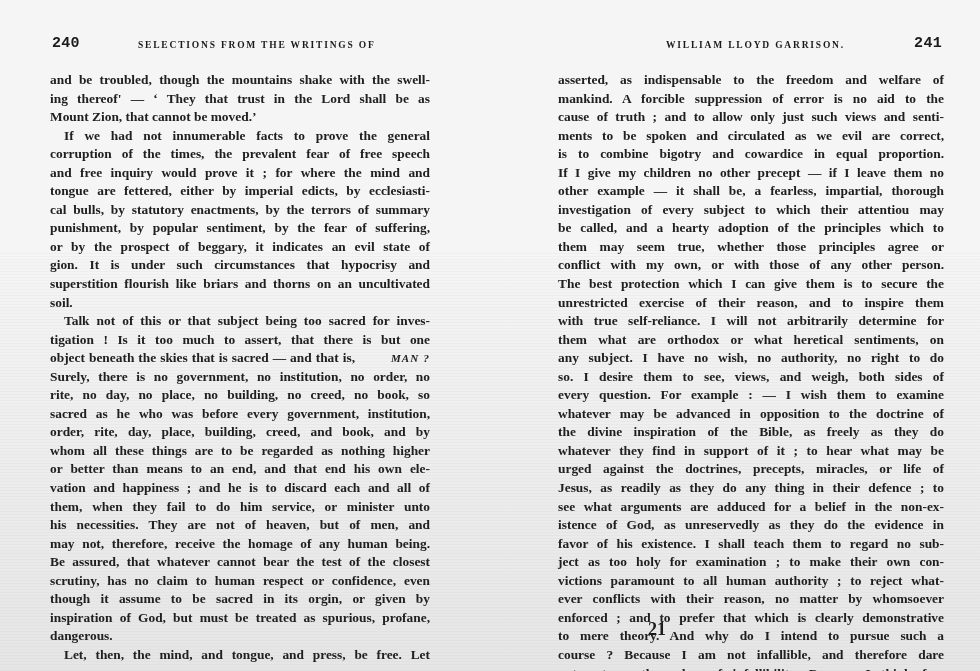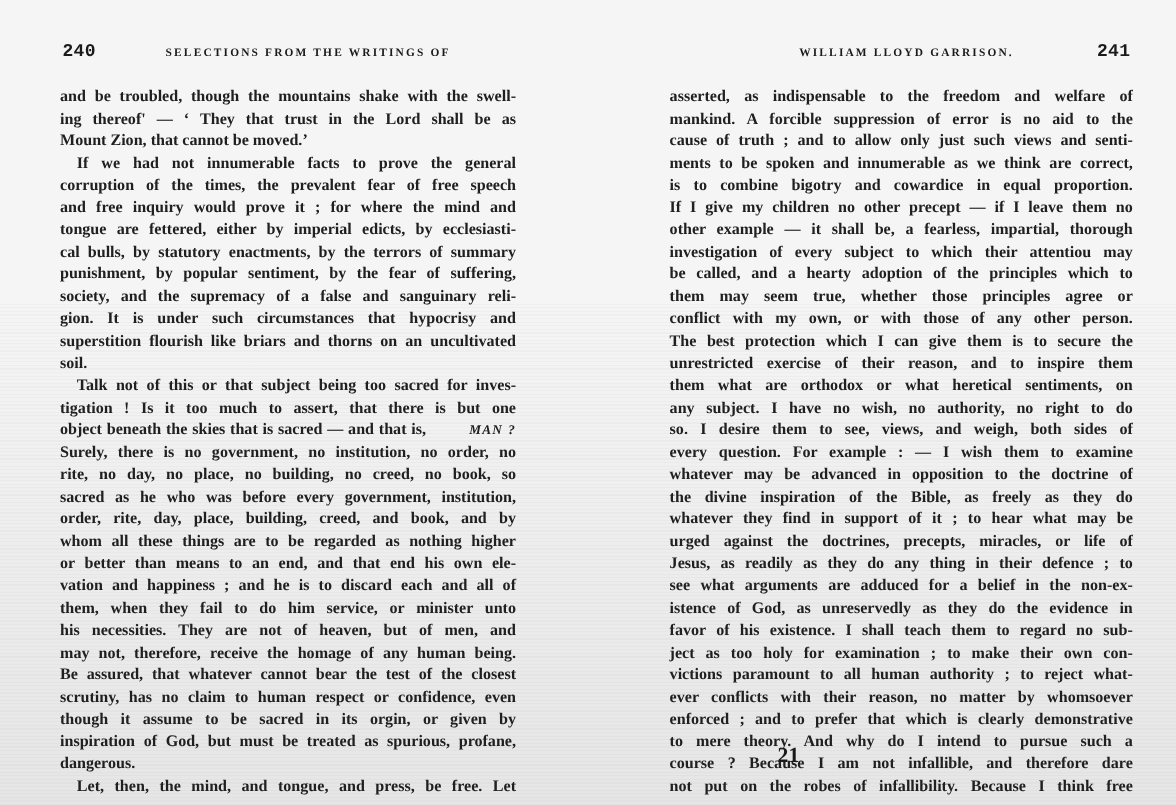--- a/index.html
+++ b/index.html
@@ -110,21 +110,21 @@
   <div class="body-text" id="left-body">
       <span class="line"><span>and be troubled, though the mountains shake with the swell-</span></span>
       <span class="line"><span>ing thereof' — ‘ They that trust in the Lord shall be as</span></span>
       <span class="line last"><span>Mount Zion, that cannot be moved.’</span></span>
       <span class="line indent"><span>If we had not innumerable facts to prove the general</span></span>
       <span class="line"><span>corruption of the times, the prevalent fear of free speech</span></span>
       <span class="line"><span>and free inquiry would prove it ; for where the mind and</span></span>
       <span class="line"><span>tongue are fettered, either by imperial edicts, by ecclesiasti-</span></span>
       <span class="line"><span>cal bulls, by statutory enactments, by the terrors of summary</span></span>
       <span class="line"><span>punishment, by popular sentiment, by the fear of suffering,</span></span>
-      <span class="line"><span>society, and the supremacy of a false and sanguinary reli-</span></span>
+      <span class="line"><span>or by the prospect of beggary, it indicates an evil state of</span></span>
       <span class="line"><span>gion. It is under such circumstances that hypocrisy and</span></span>
       <span class="line"><span>superstition flourish like briars and thorns on an uncultivated</span></span>
       <span class="line last"><span>soil.</span></span>
       <span class="line indent"><span>Talk not of this or that subject being too sacred for inves-</span></span>
       <span class="line"><span>tigation ! Is it too much to assert, that there is but one</span></span>
       <span class="line"><span>object beneath the skies that is sacred — and that is, </span><span class="smallcaps">MAN ?</span></span>
       <span class="line"><span>Surely, there is no government, no institution, no order, no</span></span>
       <span class="line"><span>rite, no day, no place, no building, no creed, no book, so</span></span>
       <span class="line"><span>sacred as he who was before every government, institution,</span></span>
       <span class="line"><span>order, rite, day, place, building, creed, and book, and by</span></span>
@@ -145,30 +145,31 @@
 
 <div class="page right">
   <div class="running-head">
     <span class="head-title">WILLIAM LLOYD GARRISON.</span>
     <span class="page-num">241</span>
   </div>
   <div class="body-text" id="right-body">
       <span class="line"><span>asserted, as indispensable to the freedom and welfare of</span></span>
       <span class="line"><span>mankind. A forcible suppression of error is no aid to the</span></span>
       <span class="line"><span>cause of truth ; and to allow only just such views and senti-</span></span>
-      <span class="line"><span>ments to be spoken and innumerable as we think are correct,</span></span>
+      <span class="line"><span>ments to be spoken and circulated as we evil are correct,</span></span>
       <span class="line"><span>is to combine bigotry and cowardice in equal proportion.</span></span>
       <span class="line"><span>If I give my children no other precept — if I leave them no</span></span>
       <span class="line"><span>other example — it shall be, a fearless, impartial, thorough</span></span>
       <span class="line"><span>investigation of every subject to which their attentiou may</span></span>
       <span class="line"><span>be called, and a hearty adoption of the principles which to</span></span>
       <span class="line"><span>them may seem true, whether those principles agree or</span></span>
       <span class="line"><span>conflict with my own, or with those of any other person.</span></span>
       <span class="line"><span>The best protection which I can give them is to secure the</span></span>
       <span class="line"><span>unrestricted exercise of their reason, and to inspire them</span></span>
+      <span class="line"><span>with true self-reliance. I will not arbitrarily determine for</span></span>
       <span class="line"><span>them what are orthodox or what heretical sentiments, on</span></span>
       <span class="line"><span>any subject. I have no wish, no authority, no right to do</span></span>
       <span class="line"><span>so. I desire them to see, views, and weigh, both sides of</span></span>
       <span class="line"><span>every question. For example : — I wish them to examine</span></span>
       <span class="line"><span>whatever may be advanced in opposition to the doctrine of</span></span>
       <span class="line"><span>the divine inspiration of the Bible, as freely as they do</span></span>
       <span class="line"><span>whatever they find in support of it ; to hear what may be</span></span>
       <span class="line"><span>urged against the doctrines, precepts, miracles, or life of</span></span>
       <span class="line"><span>Jesus, as readily as they do any thing in their defence ; to</span></span>
       <span class="line"><span>see what arguments are adduced for a belief in the non-ex-</span></span>

